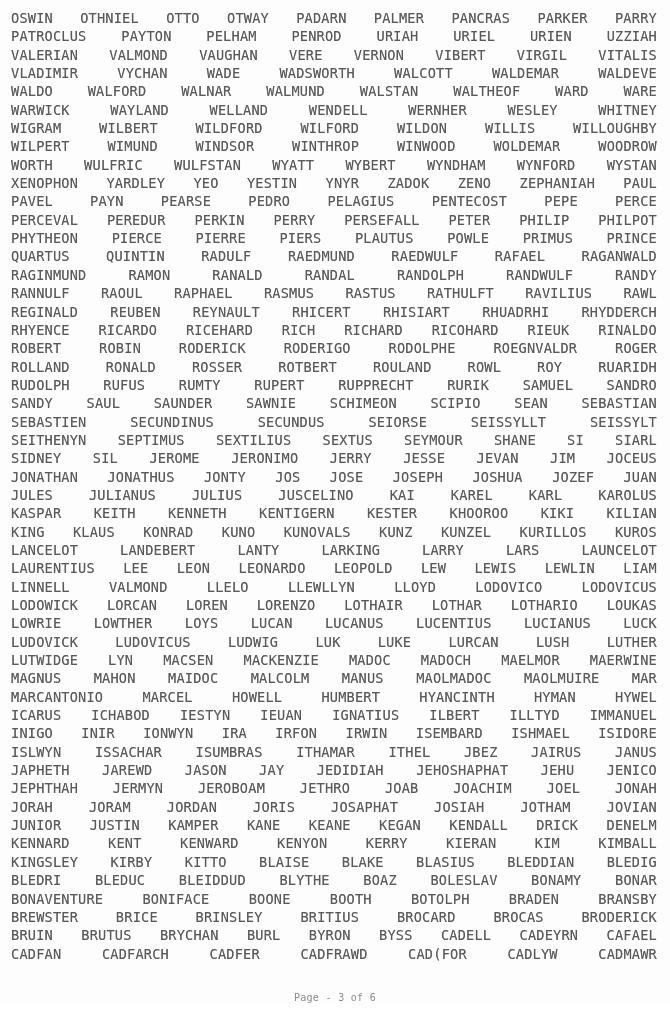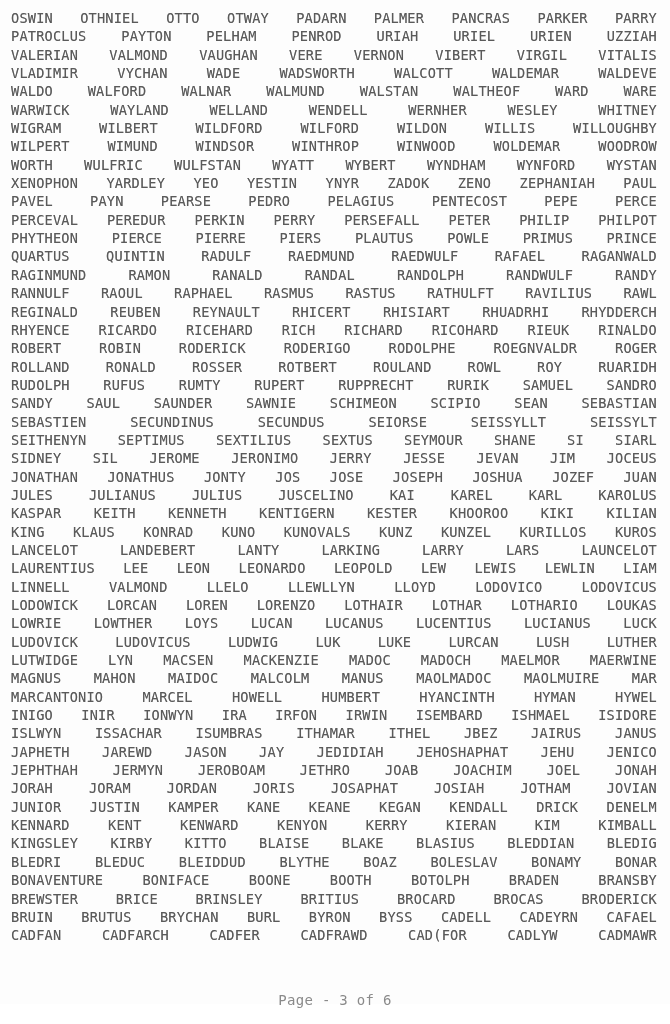--- a/index.html
+++ b/index.html
@@ -46,21 +46,21 @@
     .name-word {
       display: inline-block;
     }
     .footer {
       position: absolute;
       left: 0;
       width: 670px;
       top: 992px;
       text-align: center;
       font-family: "DejaVu Sans Mono", "Liberation Mono", monospace;
-      font-size: 14px;
+      font-size: 10px;
       color: #8a8a8a;
       letter-spacing: 0.3px;
     }
   </style>
 </head>
 <body>
 
 <div class="page">
   <ul class="name-list" id="name-list">
       <li class="name-line">
@@ -430,20 +430,30 @@
       <li class="name-line">
         <span class="name-word">MARCANTONIO</span>
         <span class="name-word">MARCEL</span>
         <span class="name-word">HOWELL</span>
         <span class="name-word">HUMBERT</span>
         <span class="name-word">HYANCINTH</span>
         <span class="name-word">HYMAN</span>
         <span class="name-word">HYWEL</span>
       </li>
       <li class="name-line">
+        <span class="name-word">ICARUS</span>
+        <span class="name-word">ICHABOD</span>
+        <span class="name-word">IESTYN</span>
+        <span class="name-word">IEUAN</span>
+        <span class="name-word">IGNATIUS</span>
+        <span class="name-word">ILBERT</span>
+        <span class="name-word">ILLTYD</span>
+        <span class="name-word">IMMANUEL</span>
+      </li>
+      <li class="name-line">
         <span class="name-word">INIGO</span>
         <span class="name-word">INIR</span>
         <span class="name-word">IONWYN</span>
         <span class="name-word">IRA</span>
         <span class="name-word">IRFON</span>
         <span class="name-word">IRWIN</span>
         <span class="name-word">ISEMBARD</span>
         <span class="name-word">ISHMAEL</span>
         <span class="name-word">ISIDORE</span>
       </li>

